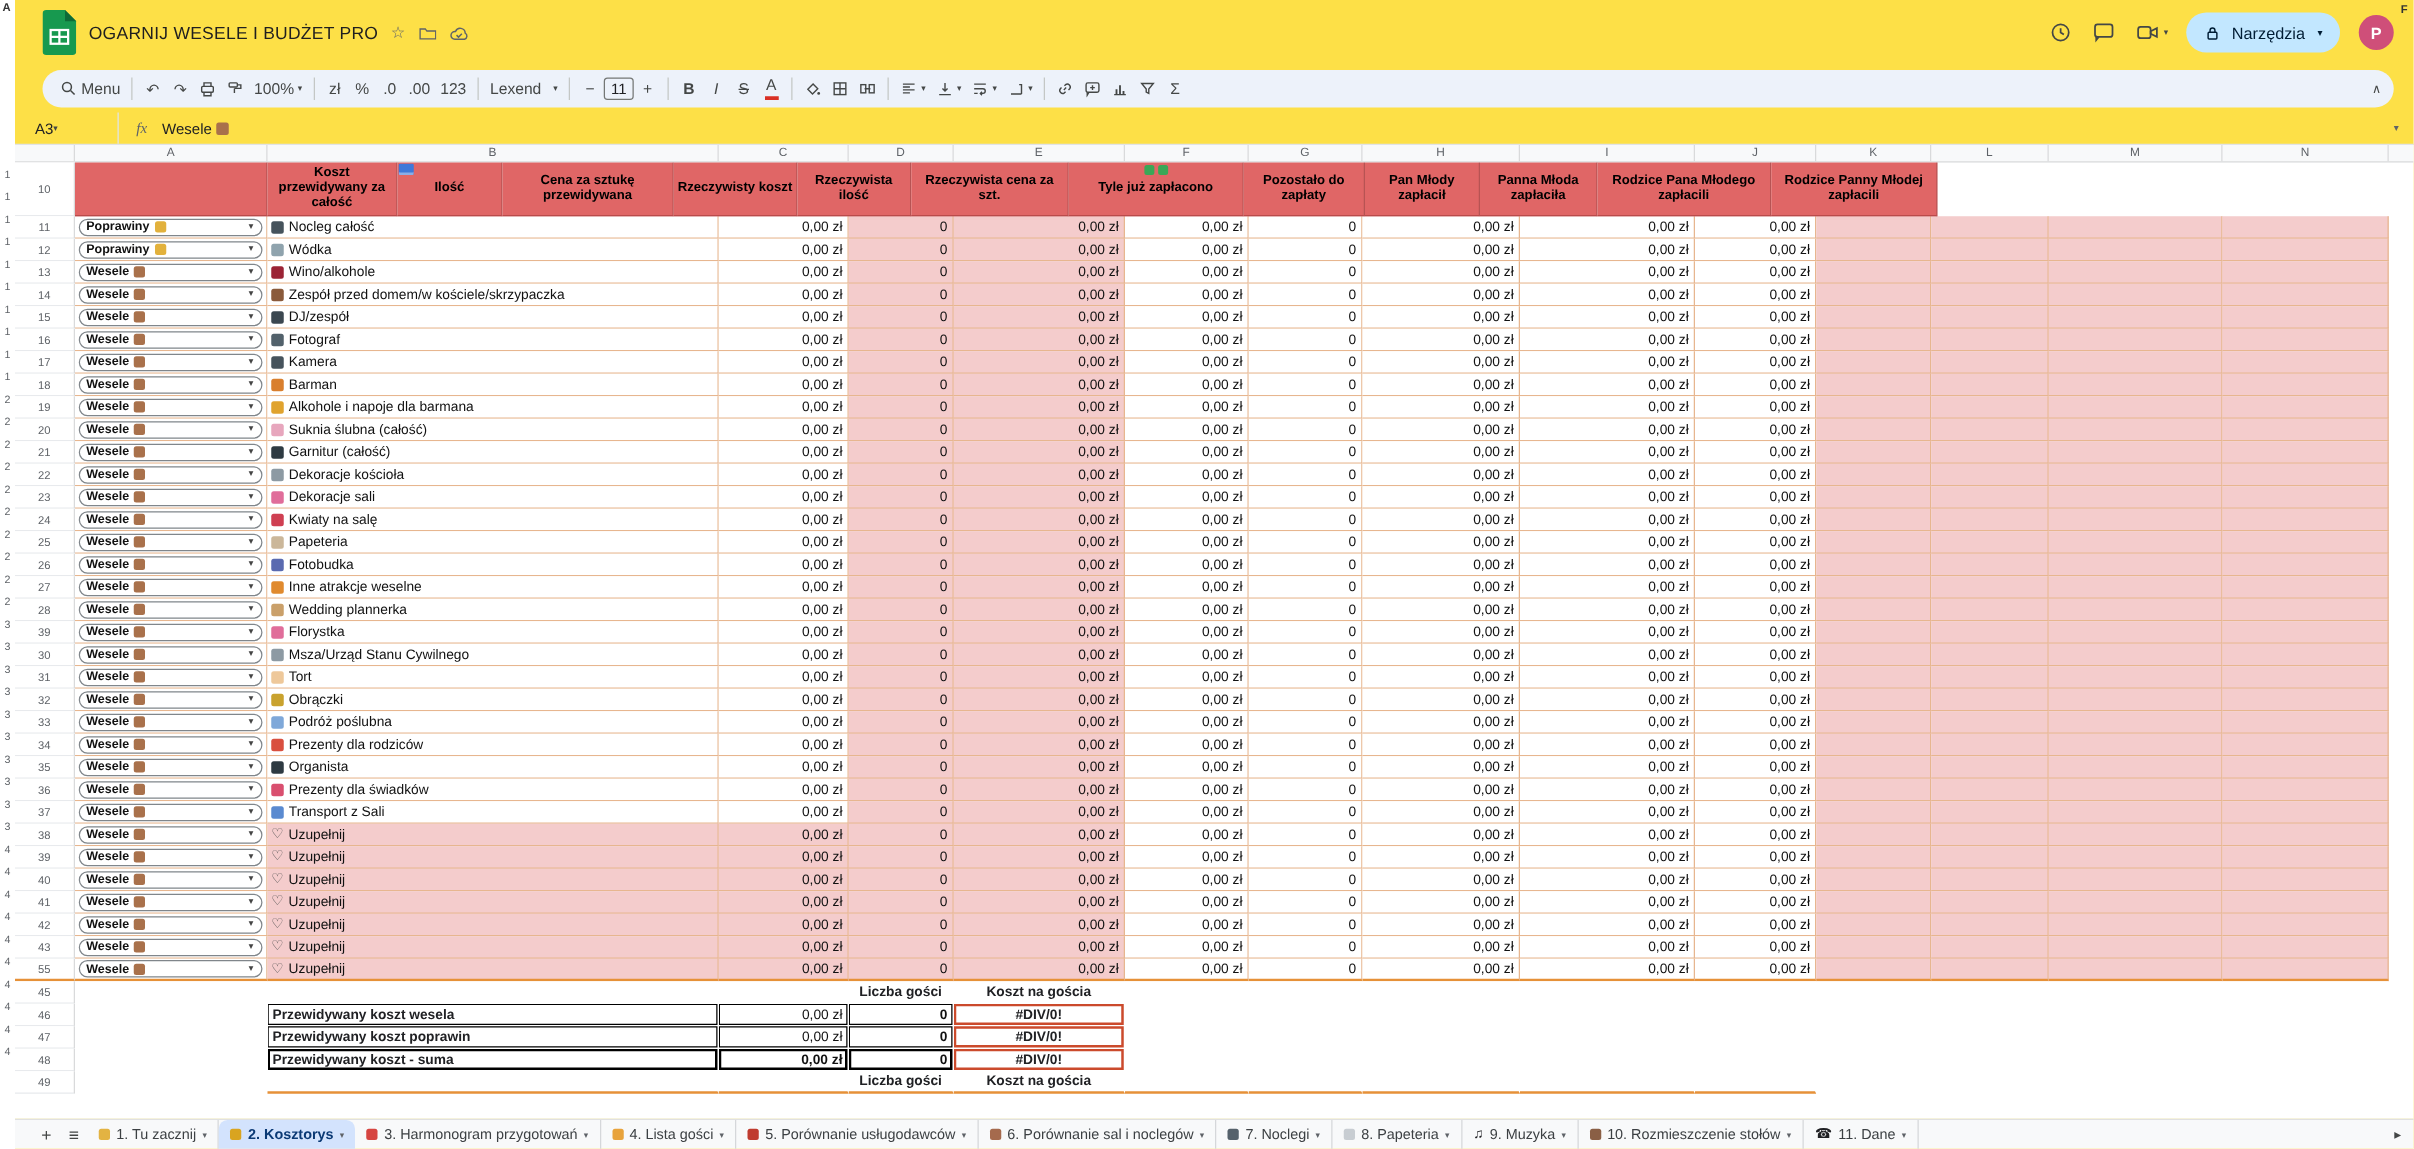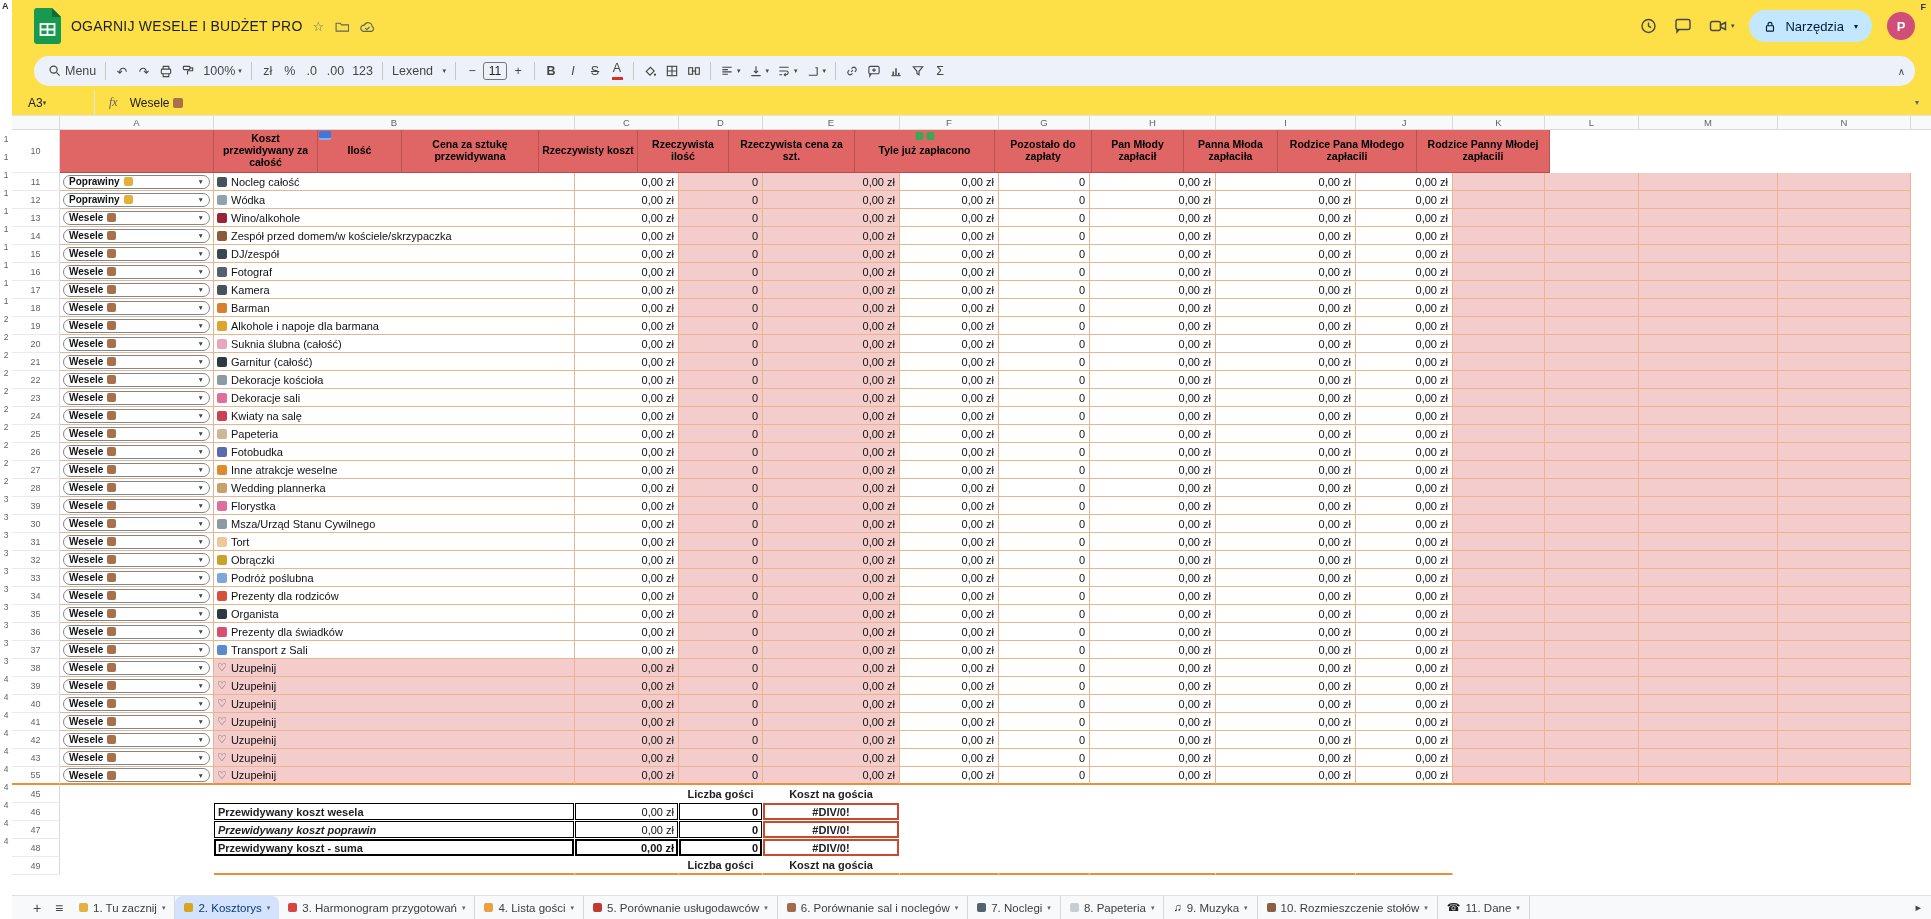--- a/index.html
+++ b/index.html
@@ -83,21 +83,21 @@
 .tot{box-shadow:inset 0 0 0 2px #000}
 .bold{font-weight:bold}
 .derr{border-right-color:transparent;border-bottom-color:transparent;box-shadow:inset 0 0 0 2px #cb4a2c;justify-content:center;font-weight:bold}
 .ob{border-bottom:2px solid var(--orange) !important}
 
 
 .tabbar{height:24px;flex:none;background:#f8f9fa;border-top:1px solid #e0e0e0;display:flex;align-items:center;padding-left:14px;position:relative}
 .tbar-btn{width:22px;text-align:center;color:#444746;font-size:14px;flex:none}
 .tabs{display:flex;align-items:center;height:24px}
 .tab{display:flex;align-items:center;height:24px;padding:0 9px;font-size:11.5px;color:#3c4043;gap:5px;border-right:1px solid #d5d7da;white-space:nowrap}
-.tab.active{background:#d3e3fd;color:#0b3a75;font-weight:normal;border-radius:7px 7px 0 0;border-right:none}
+.tab.active{background:#d3e3fd;color:#0b3a75;font-weight:bold;border-radius:7px 7px 0 0;border-right:none}
 .tab-sq{width:9px;height:9px;border-radius:2px;flex:none}
 .tab-g{font-size:11px;line-height:1;color:#202124}
 .tab-ar{font-size:7px;color:#5f6368}
 .tab-scroll{position:absolute;right:10px;color:#444746;font-size:11px}
 svg{display:block}
 </style>
 </head>
 <body>
 
 <div class="corner-a">A</div>
@@ -1297,21 +1297,21 @@
         <div class="cell plain" style="width: 140px;"></div>
         <div class="cell plain" style="width: 97px;"></div>
         <div class="cell plain" style="width: 92px;"></div>
         <div class="cell plain" style="width: 94px;"></div>
         <div class="cell plain" style="width: 139px;"></div>
         <div class="cell plain" style="width: 133px;"></div>
       </div>
       <div class="grow">
         <div class="gut">47</div>
         <div class="cell plain" style="width: 154px;"></div>
-        <div class="cell slabel sb" style="width: 361px; font-style: italic;">Przewidywany koszt poprawin</div>
+        <div class="cell slabel sb" style="width: 361px;">Przewidywany koszt poprawin</div>
         <div class="cell num sb" style="width: 104px;">0,00 zł</div>
         <div class="cell num bold sb" style="width: 84px;">0</div>
         <div class="cell derr" style="width: 137px;">#DIV/0!</div>
         <div class="cell plain" style="width: 99px;"></div>
         <div class="cell plain" style="width: 91px;"></div>
         <div class="cell plain" style="width: 126px;"></div>
         <div class="cell plain" style="width: 140px;"></div>
         <div class="cell plain" style="width: 97px;"></div>
         <div class="cell plain" style="width: 92px;"></div>
         <div class="cell plain" style="width: 94px;"></div>

